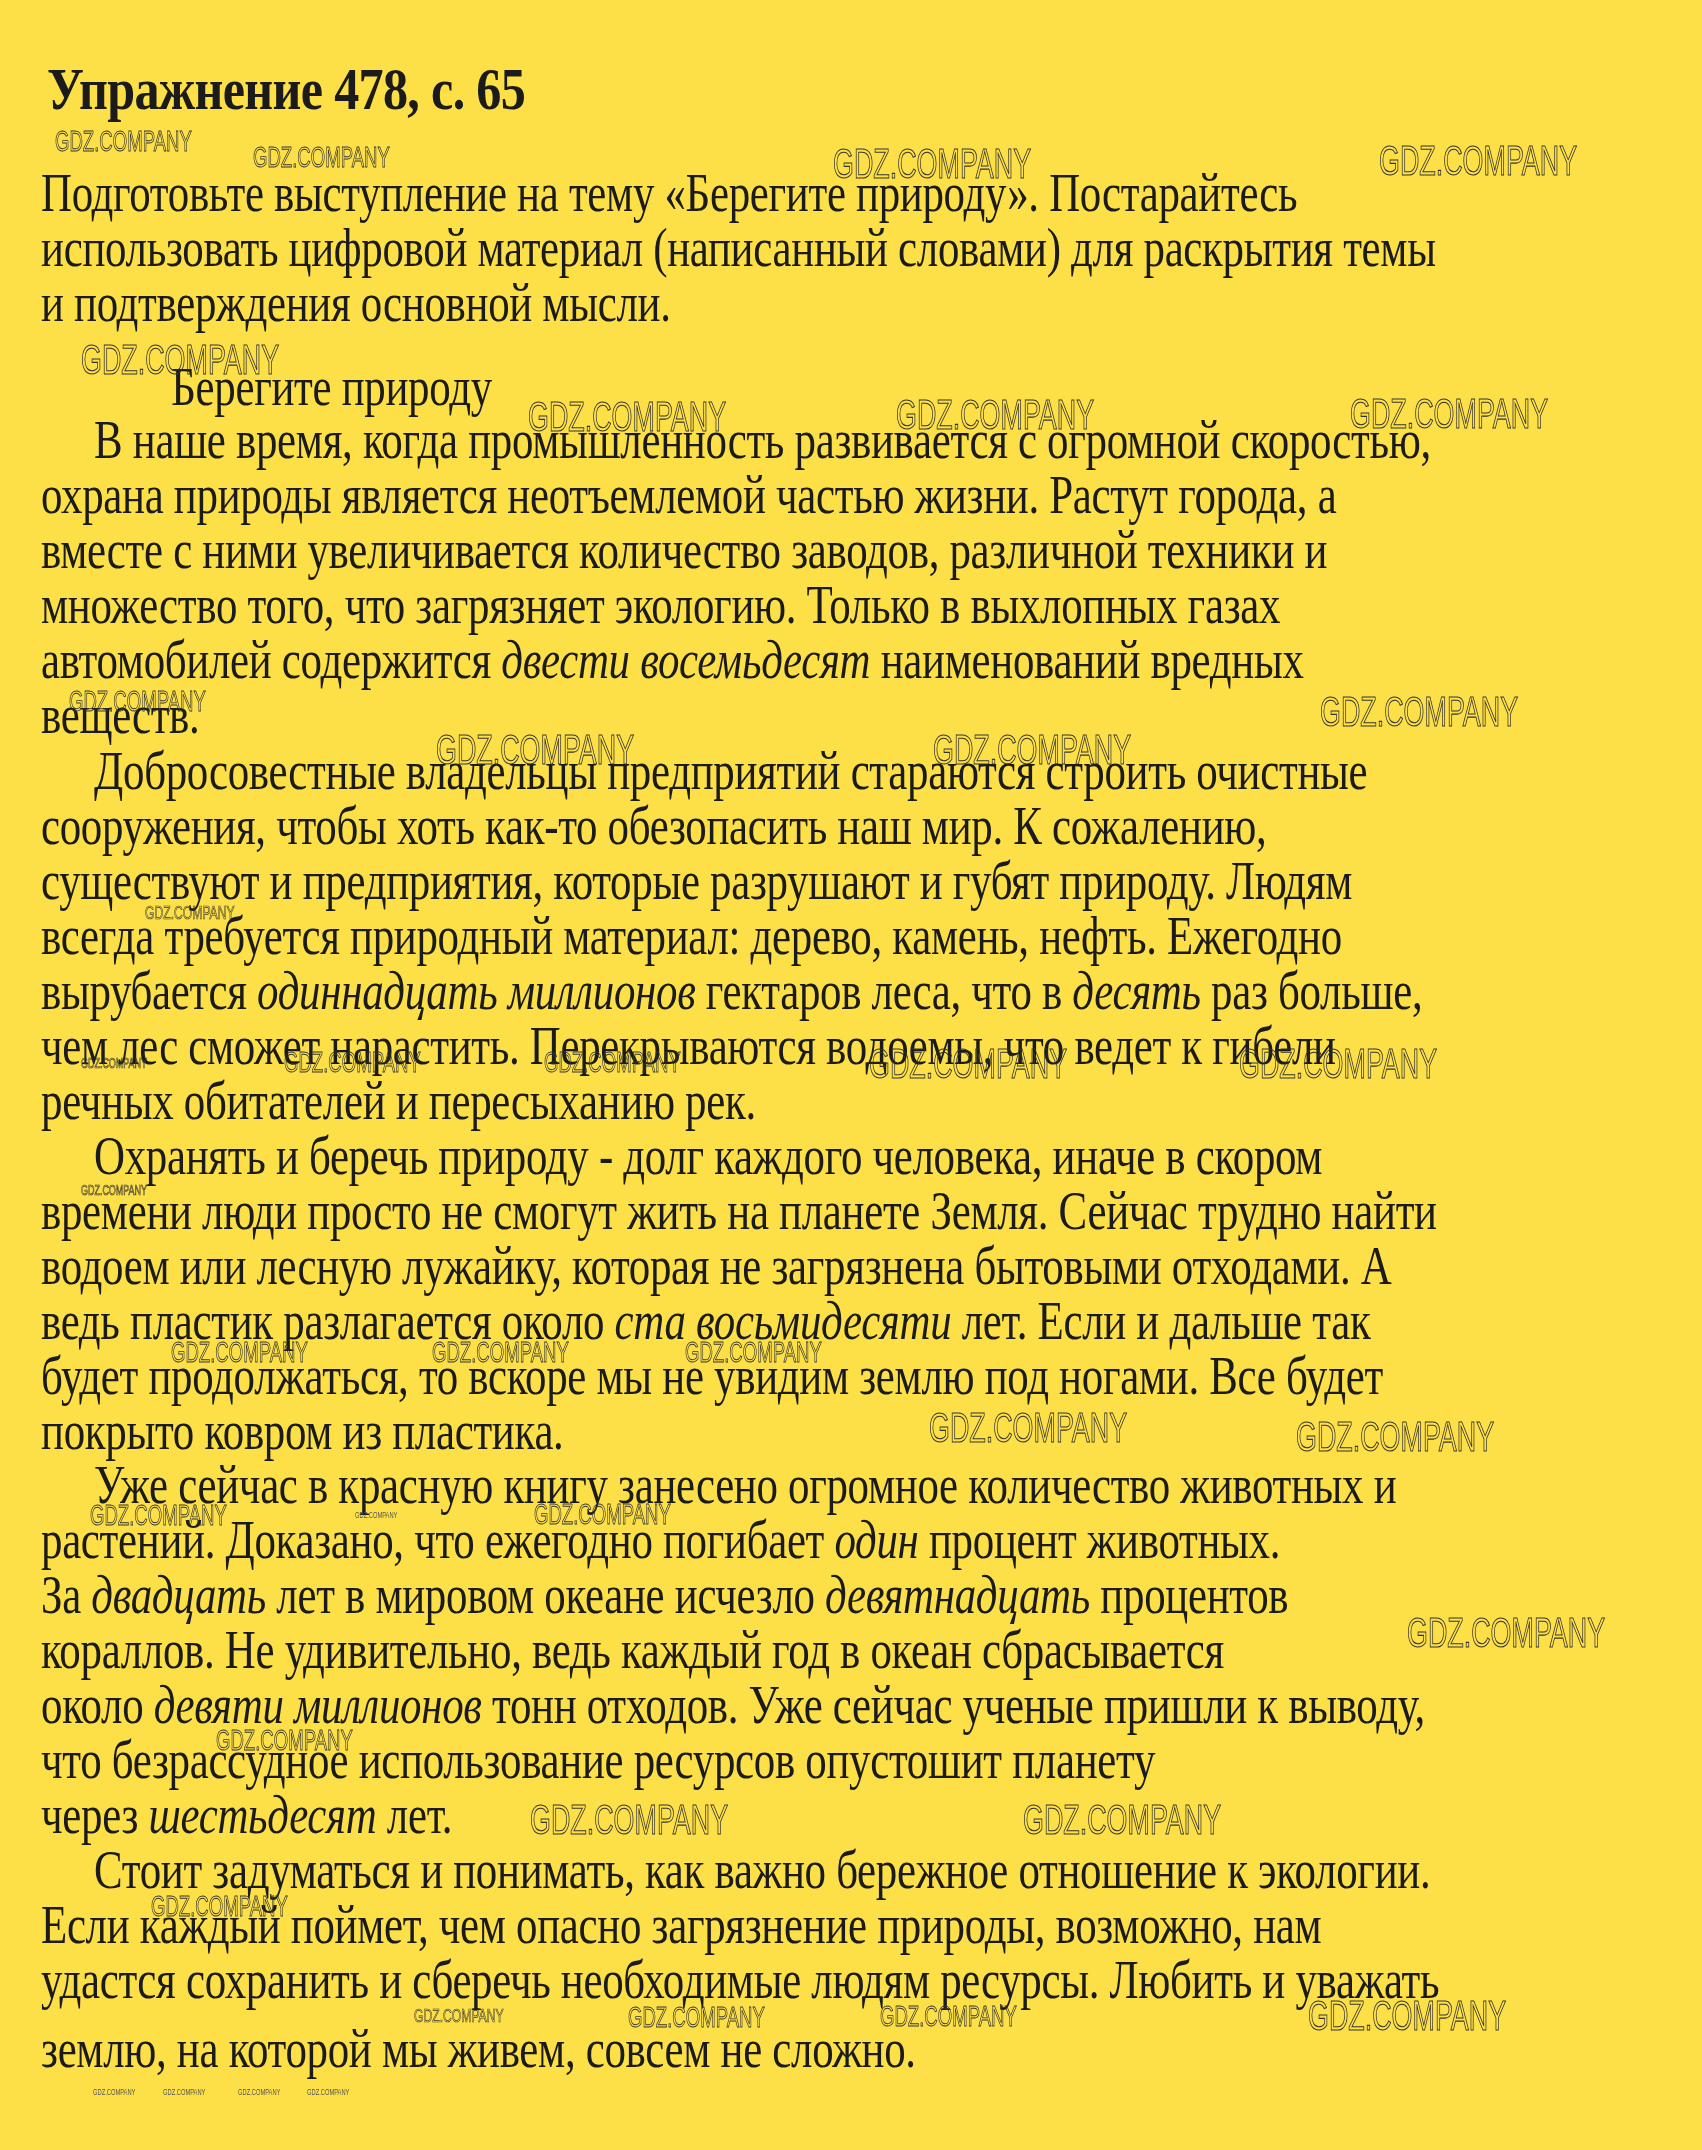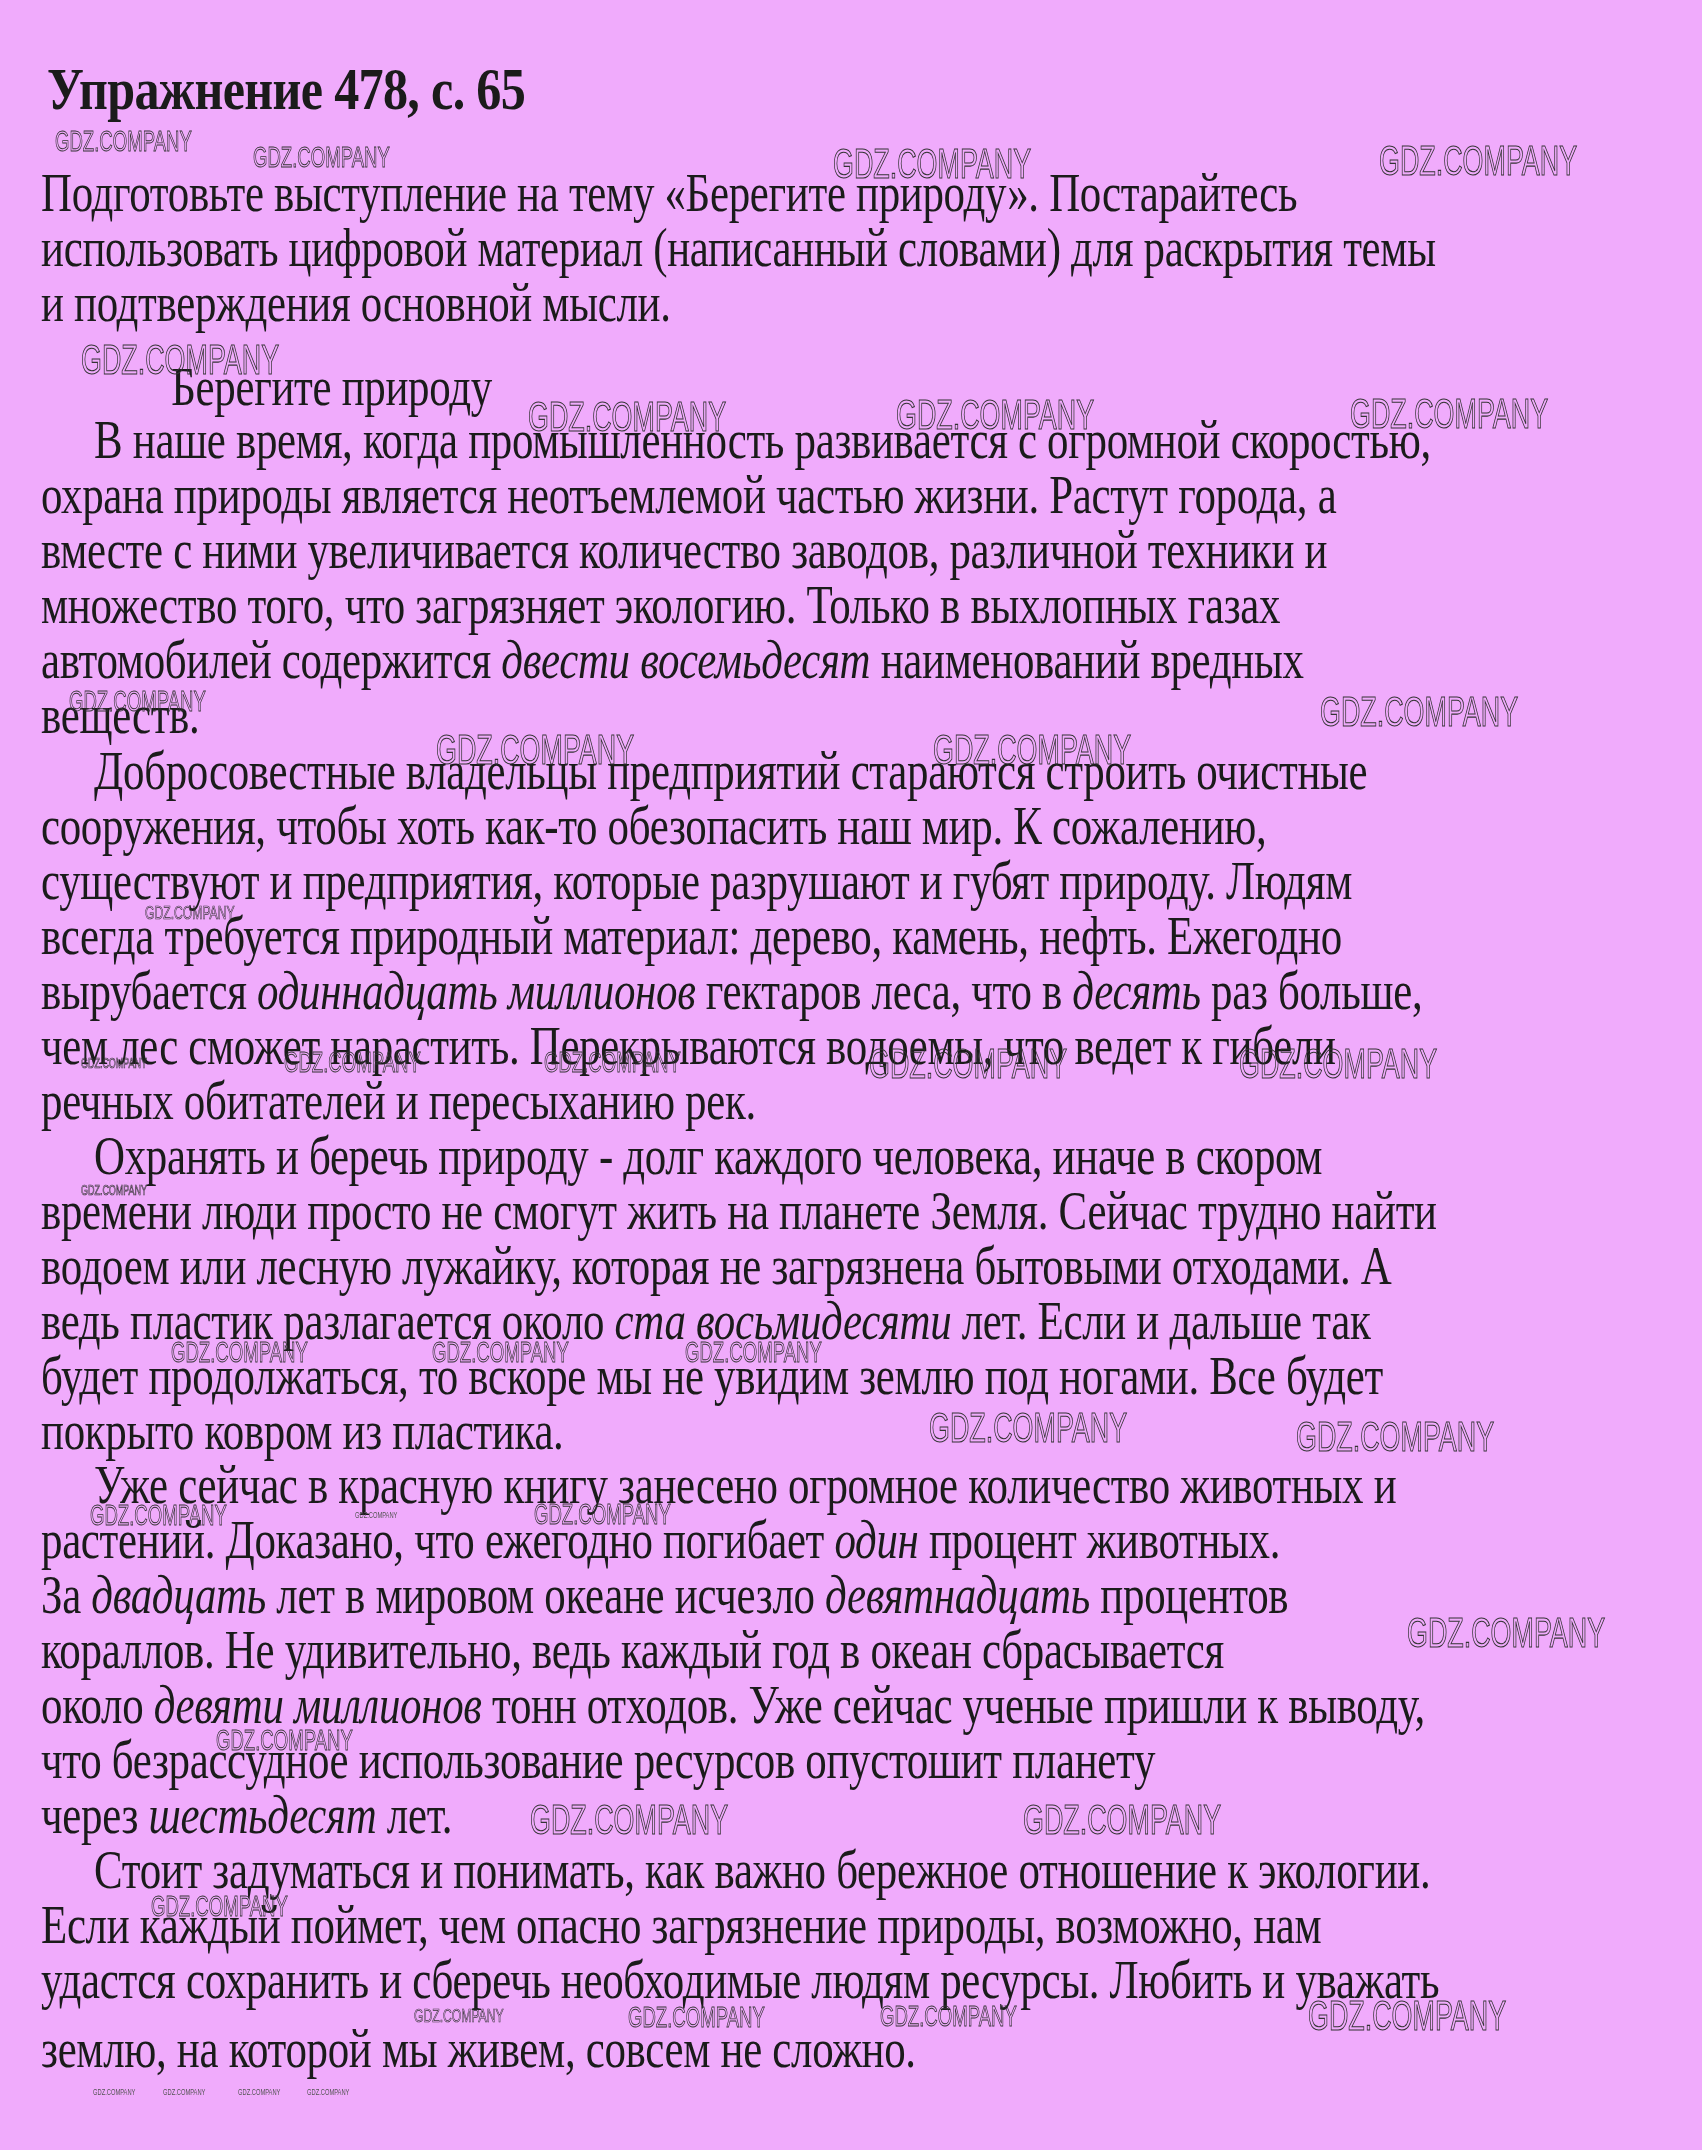--- a/index.html
+++ b/index.html
@@ -1,19 +1,19 @@
 <!DOCTYPE html>
 <html style="font-size:13px"><head>
 <meta charset="utf-8">
 <style>
   html,body{margin:0;padding:0;background:#e9e9e9;}
   .page{
     position:relative;
     width:1702px;height:2151px;
-    background:#f0abfc;
+    background:#fde047;
     overflow:hidden;
     font-family:"Liberation Serif", serif;
     color:#1b1b1b;
   }
   .title{
     position:absolute;left:47px;top:60px;margin:0;
     font-size:59px;font-weight:bold;line-height:1;
     white-space:nowrap;
     transform:scaleX(0.85);transform-origin:0 0;
     letter-spacing:-0.8px;

